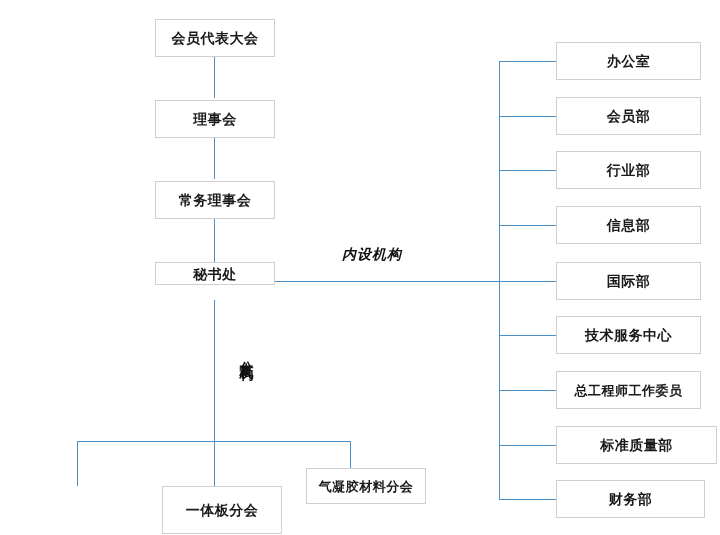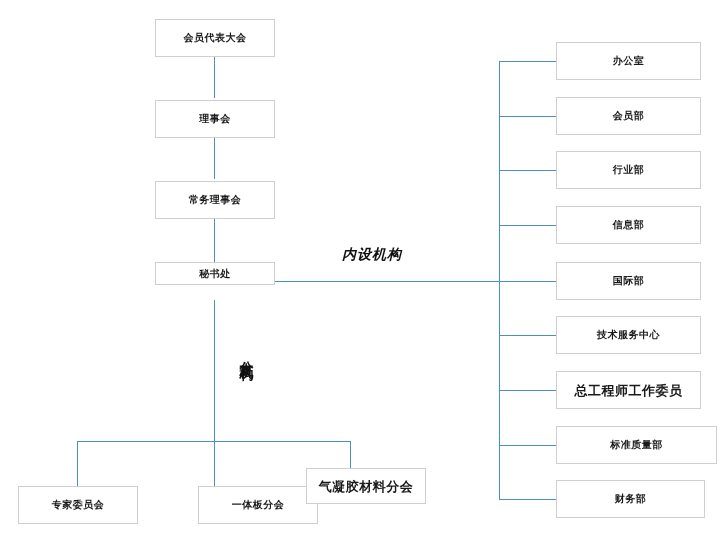--- a/index.html
+++ b/index.html
@@ -18,21 +18,21 @@
   .node {
     position: absolute;
     box-sizing: border-box;
     border: 1px solid #cfcfcf;
     background: #ffffff;
     display: flex;
     align-items: center;
     justify-content: center;
     color: #1a1a1a;
     font-weight: 700;
-    font-size: 10px;
+    font-size: 14px;
     letter-spacing: 0.5px;
     line-height: 1;
     z-index: 3;
     white-space: nowrap;
   }
   .node.wide-label { font-size: 13px; }
   .conn {
     position: absolute;
     background: #4b8fc7;
     z-index: 1;
@@ -96,17 +96,16 @@
   <div class="node" style="left:556px; top:97px; width:145px; height:38px;">会员部</div>
   <div class="node" style="left:556px; top:42px; width:145px; height:38px;">办公室</div>
   <div class="node" style="left:556px; top:151px; width:145px; height:38px;">行业部</div>
   <div class="node" style="left:556px; top:206px; width:145px; height:38px;">信息部</div>
   <div class="node" style="left:556px; top:262px; width:145px; height:38px;">国际部</div>
   <div class="node" style="left:556px; top:316px; width:145px; height:38px;">技术服务中心</div>
   <div class="node wide-label" style="left:556px; top:371px; width:145px; height:38px;">总工程师工作委员</div>
   <div class="node" style="left:556px; top:426px; width:161px; height:38px;">标准质量部</div>
   <div class="node" style="left:556px; top:480px; width:149px; height:38px;">财务部</div>
 
-  <div class="node" style="left:18px; top:486px; width:120px; height:38px;">专家委员会</div>
-  <div class="node" style="left:162px; top:486px; width:120px; height:38px;margin-left:36px;">一体板分会</div>
+  <div class="node" style="left:162px; top:486px; width:120px; height:48px;">一体板分会</div>
   <div class="node wide-label" style="left:306px; top:468px; width:120px; height:36px;">气凝胶材料分会</div>
 
 </div>
 
 </body></html>

